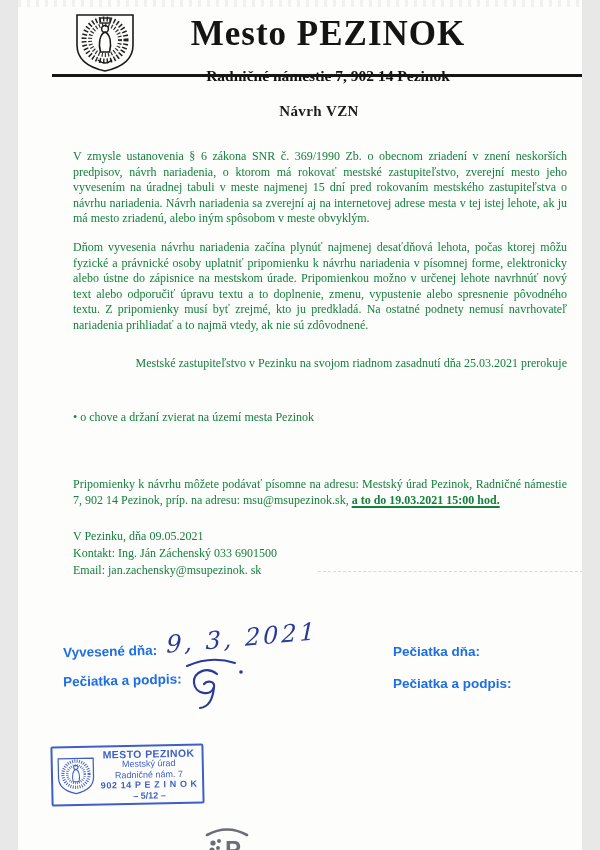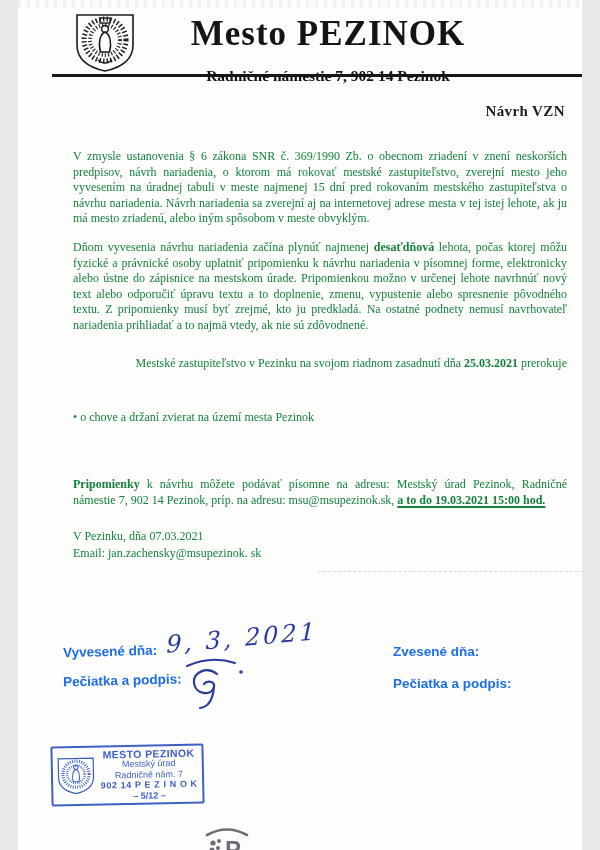--- a/index.html
+++ b/index.html
@@ -36,36 +36,36 @@
     font-size: 15.5px; font-weight: bold; text-align: center;
     color: #141414;
   }
   .header-rule {
     position: absolute; top: 74px; left: 34px; width: 554px; height: 3px;
     background: #161616;
   }
   
   .doc-title {
     position: absolute; top: 103px; left: 55px; width: 492px;
-    text-align: right; font-size: 15px; font-weight: bold; letter-spacing: .4px;
+    text-align: center; font-size: 15px; font-weight: bold; letter-spacing: .4px;
   }
   
   .para {
     position: absolute; left: 55px; width: 494px;
     font-size: 12px; line-height: 15.6px; text-align: justify;
     color: #15803d;
   }
   .p1 { top: 149px; }
   .p2 { top: 240px; }
   .p3 { top: 356px; text-align: right; }
   .p4 { top: 385px; font-weight: bold; text-align: left; }
   .bullet-line { top: 410px; text-align: left; }
   .p5 { top: 441px; margin-top: 36px; }
   .contact { top: 528px; text-align: left; line-height: 17px; }
-  .b { font-weight: bold; }
+  .b { font-weight: normal; }
   .bu { font-weight: bold; text-decoration: underline; text-decoration-thickness: 1.5px; text-underline-offset: 2px; }
   
   .blue-label {
     position: absolute;
     font-family: "Liberation Sans", sans-serif;
     font-weight: bold; font-size: 13.5px; color: #1d6de4;
     transform: rotate(-1.5deg);
   }
   .lbl-posted { top: 644px; left: 45px; }
   .lbl-stamp-left { top: 673px; left: 45px; }
@@ -132,27 +132,28 @@
   <p class="para p2"><span>Dňom vyvesenia návrhu nariadenia začína plynúť najmenej </span><span class="b">desaťdňová</span><span> lehota, počas ktorej môžu fyzické a právnické osoby uplatniť pripomienku k návrhu nariadenia v písomnej forme, elektronicky alebo ústne do zápisnice na mestskom úrade. Pripomienkou možno v určenej lehote navrhnúť nový text alebo odporučiť úpravu textu a to doplnenie, zmenu, vypustenie alebo spresnenie pôvodného textu. Z pripomienky musí byť zrejmé, kto ju predkladá. Na ostatné podnety nemusí navrhovateľ nariadenia prihliadať a to najmä vtedy, ak nie sú zdôvodnené.</span></p>
 
   <p class="para p3"><span>Mestské zastupiteľstvo v Pezinku na svojom riadnom zasadnutí dňa </span><span class="b">25.03.2021</span><span> prerokuje</span></p>
 
 
   <p class="para bullet-line"><span>•</span><span> o chove a držaní zvierat na území mesta Pezinok</span></p>
 
   <p class="para p5"><span class="b">Pripomienky</span><span> k návrhu môžete podávať písomne na adresu: Mestský úrad Pezinok, Radničné námestie 7, 902 14 Pezinok, príp. na adresu: msu@msupezinok.sk, </span><span class="bu">a to do 19.03.2021 15:00 hod.</span></p>
 
   <div class="para contact">
-    <div>V Pezinku, dňa 07.03.2021</div>
+    <div>V Pezinku, dňa 09.05.2021</div>
+    <div>Kontakt: Ing. Ján Záchenský 033 6901500</div>
     <div>Email: jan.zachensky@msupezinok. sk</div>
   </div>
 
   <div class="blue-label lbl-posted">Vyvesené dňa:</div>
   <div class="blue-label lbl-stamp-left">Pečiatka a podpis:</div>
-  <div class="blue-label lbl-removed">Zvesené dňa:</div>
+  <div class="blue-label lbl-removed">Pečiatka dňa:</div>
   <div class="blue-label lbl-stamp-right">Pečiatka a podpis:</div>
 
   <div class="hand-date">9, 3, 2021</div>
 
   <svg class="signature" width="70" height="62" viewBox="0 0 70 62">
     <path d="M6,16 Q30,5 54,13" fill="none" stroke="#2a3a9a" stroke-width="2" stroke-linecap="round"></path>
     <path d="M36,24 C26,16 12,22 13,33 C14,44 30,47 33,37 C34,31 26,30 23,34" fill="none" stroke="#2a3a9a" stroke-width="2.2" stroke-linecap="round"></path>
     <path d="M33,37 C32,48 28,57 19,58" fill="none" stroke="#2a3a9a" stroke-width="2.2" stroke-linecap="round"></path>
     <circle cx="60" cy="22" r="1.8" fill="#2a3a9a"></circle>
   </svg>

